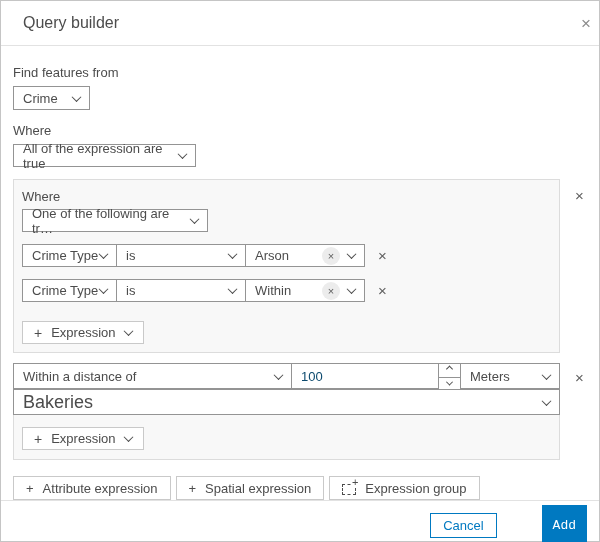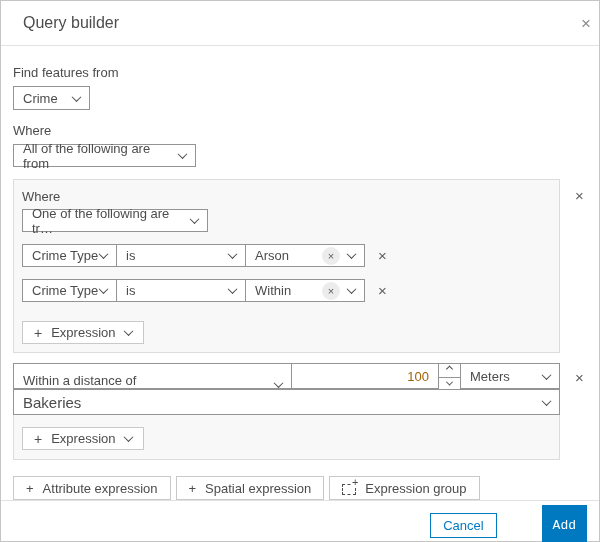--- a/index.html
+++ b/index.html
@@ -99,42 +99,41 @@
   .panel2 {
     width:547px; flex:0 0 547px;
     background:#f8f8f8;
     border:1px solid #dcdcdc;
   }
   .rowA {
     display:flex; height:26px; background:#fff;
     border:1px solid #949494;
     margin:-1px -1px 0 -1px; position:relative;
   }
-  .cell-spatial { flex:1; display:flex; align-items:flex-end; padding:0 9px; font-size:13px; cursor:pointer; }
+  .cell-spatial { flex:1; display:flex; align-items:center; padding:0 9px; font-size:13px; cursor:pointer; }
   .cell-num { width:147px; border-left:1px solid #949494; display:flex; align-items:center; }
   .cell-num input {
     width:100%; height:100%; border:none; outline:none;
-    font-family:inherit; font-size:13px; color:#a16207; padding:0 9px;
+    font-family:inherit; font-size:13px; color:#0c4a6e; padding:0 9px;
     background:transparent;
-    text-align:right;
   }
   .spinner { width:22px; flex:0 0 22px; height:26px; border-left:1px solid #949494; display:flex; flex-direction:column; }
   .spin-btn {
     flex:1; display:flex; align-items:center; justify-content:center;
     background:#fff; border:none; cursor:pointer; padding:0;
   }
   .spin-btn.up { border-bottom:1px solid #949494; }
   .chev-s { display:inline-block; width:5px; height:5px; border-left:1.2px solid #4c4c4c; border-bottom:1.2px solid #4c4c4c; }
   .chev-s.up { transform:rotate(135deg) translate(-1px,1px); }
   .chev-s.down { transform:rotate(-45deg) translate(1px,-1px); }
   .cell-unit { width:99px; border-left:1px solid #949494; display:flex; align-items:center; padding:0 9px; font-size:13px; cursor:pointer; }
   .rowB {
     display:flex; align-items:center; height:26px; background:#fff;
     border:1px solid #949494; margin:0 -1px 0 -1px; position:relative;
-    padding:0 9px; font-size:15px; cursor:pointer;
+    padding:0 9px; font-size:18px; cursor:pointer;
   }
   .panel2-bottom { padding:12px 8px 9px 8px; }
   .panel2-bottom .expr-btn { margin-top:0; }
   
   .toolbar { display:flex; gap:5px; margin-top:16px; }
   .tb-btn {
     height:24px; background:#fff; border:1px solid #c9c9c9;
     display:inline-flex; align-items:center; gap:9px;
     padding:0 12px; font-size:13px; color:#4c4c4c;
     cursor:pointer; font-family:inherit;
@@ -174,21 +173,21 @@
   <div class="body">
 
     <div class="lbl">Find features from</div>
     <div class="sel w-crime">
       <span>Crime</span>
       <span class="chev right"></span>
     </div>
 
     <div class="lbl mt12">Where</div>
     <div class="sel w-allof">
-      <span>All of the following are from</span>
+      <span>All of the expression are true</span>
       <span class="chev right"></span>
     </div>
 
     <div class="group-wrap">
       <div class="panel1">
         <div class="lbl">Where</div>
         <div class="sel w-oneof">
           <span>One of the following are tr…</span>
           <span class="chev right"></span>
         </div>

